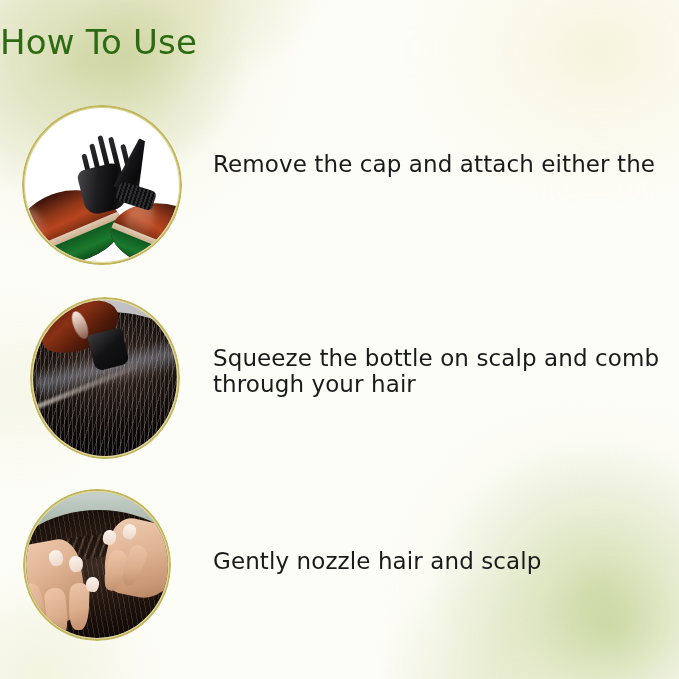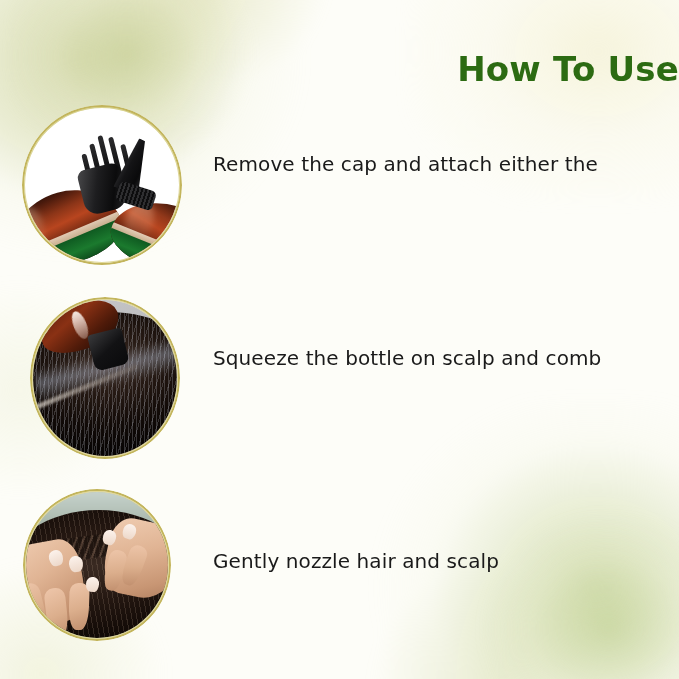--- a/index.html
+++ b/index.html
@@ -66,27 +66,26 @@
     width: 300px; height: 280px;
     background: radial-gradient(ellipse 50% 50% at 60% 50%, rgba(233,236,202,0.34) 0%, rgba(255,255,255,0) 76%);
     filter: blur(9px);
   }
 
   
   .title {
     position: absolute;
     left: 0; right: 0;
     top: 22px;
-    text-align: right;
+    text-align: left;
     font-size: 34px;
-    font-weight: 700;
+    font-weight: 400;
     letter-spacing: 0.2px;
     color: #2c6b12;
     font-family: "DejaVu Sans", sans-serif;
-    margin-top: 27px;
   }
 
   
   .step {
     position: absolute;
     left: 0;
     width: 679px;
   }
   .step-1 { top: 105px; }
   .step-2 { top: 297px; }
@@ -374,21 +373,21 @@
     border-radius: 46% 46% 36% 36% / 46% 46% 54% 54%;
     z-index: 5;
   }
 
   
   .step-text {
     position: absolute;
     left: 213px;
     width: 430px;
     color: #1a1a1a;
-    font-size: 20px;
+    font-size: 23px;
     line-height: 26px;
     font-weight: 400;
     letter-spacing: 0.1px;
     font-family: "DejaVu Sans", sans-serif;
   }
   .step-1 .step-text { top: 46px; }
   .step-2 .step-text { top: 48px; }
   .step-3 .step-text { top: 59px; }
   .step-text .line { display: block; white-space: nowrap; }
 </style>
@@ -460,20 +459,21 @@
           <div class="hl"></div>
         </div>
         <div class="bottle2Tip"></div>
       </div>
       <div class="ring"></div>
       <div class="ring-outer"></div>
     </div>
 
     <div class="step-text">
       <span class="line">Squeeze the bottle on scalp and comb</span>
+      <span class="line">through your hair</span>
     </div>
   </div>
 
   <div class="step step-3">
 
     <div class="photo p3">
       <div class="inner">
         <div class="bgBlur"></div>
         <div class="hairMass3">
           <div class="strands3"></div>

